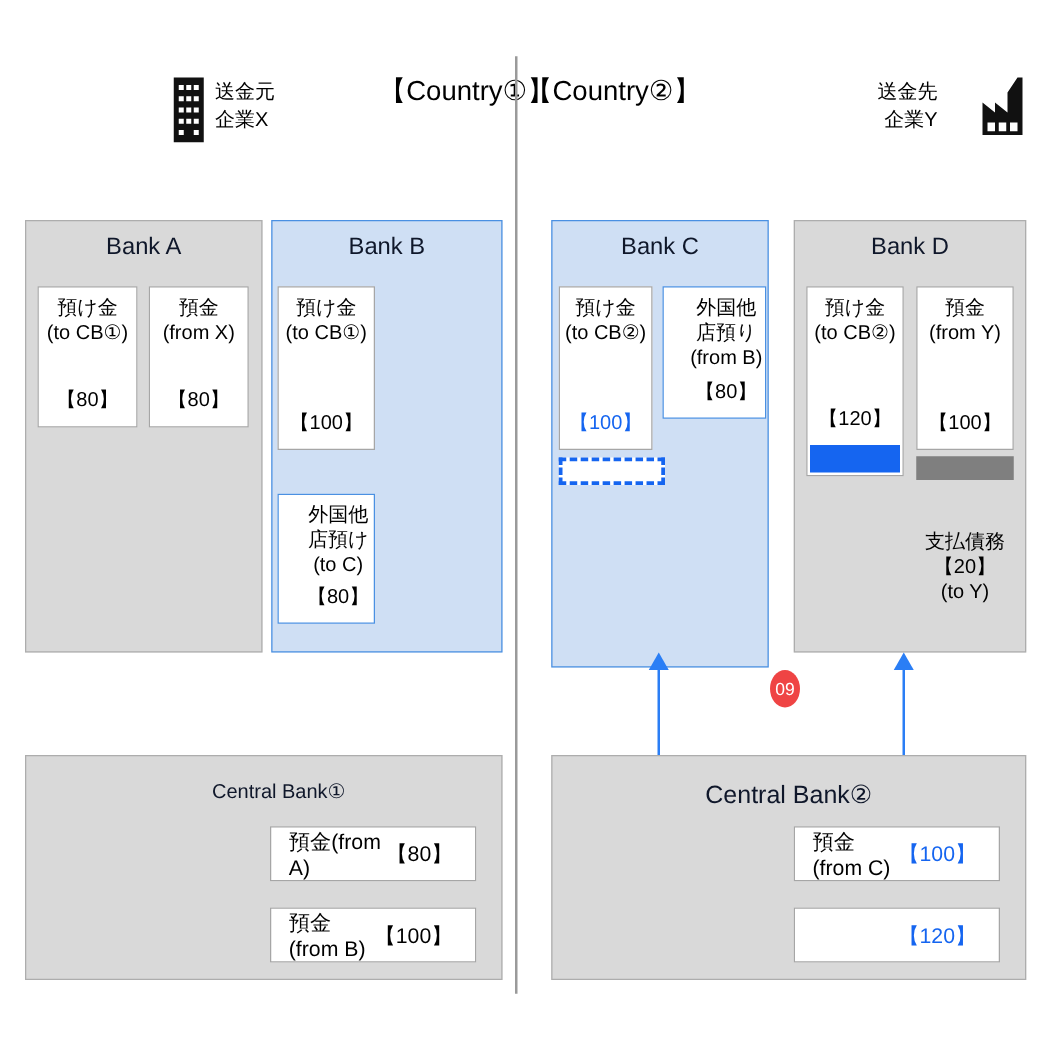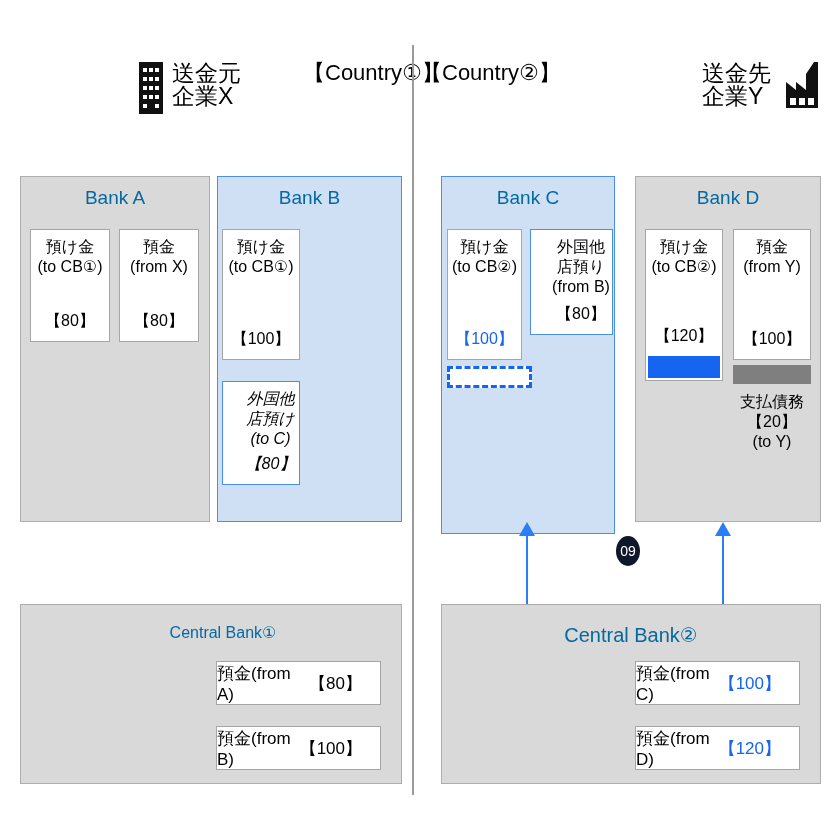--- a/index.html
+++ b/index.html
@@ -15,21 +15,21 @@
     position: relative;
     width: 831px;
     height: 831px;
     background: #ffffff;
     overflow: hidden;
   }
   .abs { position: absolute; box-sizing: border-box; }
 
   
   .hdr-label {
-    font-size: 23px;
+    font-size: 16px;
     line-height: 23px;
     white-space: pre-line;
     color: #000;
   }
   .country-label {
     font-size: 22px;
     color: #000;
     white-space: nowrap;
   }
   .divider {
@@ -46,21 +46,21 @@
     border: 1px solid #4a90e2;
     background: #cfdff4;
   }
   .panel-title {
     position: absolute;
     top: 10px;
     left: 0;
     right: 0;
     text-align: center;
     font-size: 19px;
-    color: #0369a1;
+    color: #0f172a;
   }
 
   
   .acct {
     background: #ffffff;
     border: 1px solid #a6a6a6;
     text-align: center;
     font-size: 16px;
     line-height: 20px;
     color: #000;
@@ -88,47 +88,48 @@
   .dashbox {
     border: 3px dashed #1565f0;
     background: #ffffff;
   }
   .note {
     font-size: 16px;
     line-height: 20px;
     text-align: center;
     white-space: pre-line;
     color: #000;
+    margin-top: 32px;
   }
 
   
   .cbrow {
     background: #ffffff;
     border: 1px solid #a6a6a6;
     display: flex;
     align-items: center;
     font-size: 17px;
     color: #000;
   }
-  .cbrow .lbl { }
+  .cbrow .lbl { padding-left: 14px; }
   .cbrow .val { margin-left: auto; padding-right: 18px; }
 
   
   .arrow-shaft {
     background: #2a7ef5;
     width: 2px;
   }
   .arrow-head {
     width: 0; height: 0;
     border-left: 8px solid transparent;
     border-right: 8px solid transparent;
     border-bottom: 14px solid #2a7ef5;
   }
   .badge {
-    background: #0f172a;
+    background: #ef4444;
     border-radius: 50%;
     color: #ffffff;
     font-size: 14px;
     display: flex;
     align-items: center;
     justify-content: center;
   }
 
   .icon-svg { display: block; }
 </style>
@@ -160,21 +161,21 @@
   </div>
   <div class="abs hdr-label" style="left:172px; top:62px;">送金元
 企業X</div>
 
   <div class="abs country-label" style="left:303px; top:58px;">【Country①】</div>
 
   <div class="abs divider" style="left:412px; top:45px; height:750px;"></div>
 
   <div class="abs country-label" style="left:420px; top:58px;">【Country②】</div>
 
-  <div class="abs hdr-label" style="left:702px; top:62px; ">送金先
+  <div class="abs hdr-label" style="left:702px; top:62px; text-align:right;">送金先
 企業Y</div>
   <div class="abs" style="left:784px; top:60px;">
     <svg class="icon-svg" width="36" height="50" viewBox="0 0 36 50">
       <path d="M2 48 L2 22 L12 30 L12 22 L22 30 L22 14 L30 2 L34 2 L34 48 Z" fill="#111111"></path>
       <g fill="#ffffff">
         <rect x="6" y="38" width="6" height="7"></rect>
         <rect x="15" y="38" width="6" height="7"></rect>
         <rect x="24" y="38" width="6" height="7"></rect>
       </g>
     </svg>
@@ -195,21 +196,21 @@
   </div>
 
   <div class="abs panel blue" style="left:217px; top:176px; width:185px; height:346px;">
     <div class="panel-title">Bank B</div>
   </div>
   <div class="abs acct" style="left:222px; top:229px; width:78px; height:131px;">
     <div class="lines">預け金
 (to CB①)</div>
     <div class="amt pad">【100】</div>
   </div>
-  <div class="abs acct blueborder" style="left:222px; top:381px; width:78px; height:104px;font-style:italic;">
+  <div class="abs acct blueborder" style="left:222px; top:395px; width:78px; height:104px;">
     <div class="lines">外国他店預け
 (to C)</div>
     <div class="amt pad">【80】</div>
   </div>
 
   <div class="abs panel blue" style="left:441px; top:176px; width:174px; height:358px;">
     <div class="panel-title">Bank C</div>
   </div>
   <div class="abs acct" style="left:447px; top:229px; width:75px; height:131px;">
     <div class="lines">預け金
@@ -262,17 +263,16 @@
   </div>
 
   <div class="abs panel" style="left:441px; top:604px; width:380px; height:180px;">
     <div class="panel-title" style="top:18px; font-size:20px;">Central Bank②</div>
   </div>
   <div class="abs cbrow" style="left:635px; top:661px; width:165px; height:44px;justify-content:flex-end;">
     <span class="lbl">預金(from C)</span>
     <span class="val amt-blue">【100】</span>
   </div>
   <div class="abs cbrow" style="left:635px; top:726px; width:165px; height:44px;">
-    <span class="lbl">預金(from D)</span>
     <span class="val amt-blue">【120】</span>
   </div>
 
 </div>
 
 </body></html>

